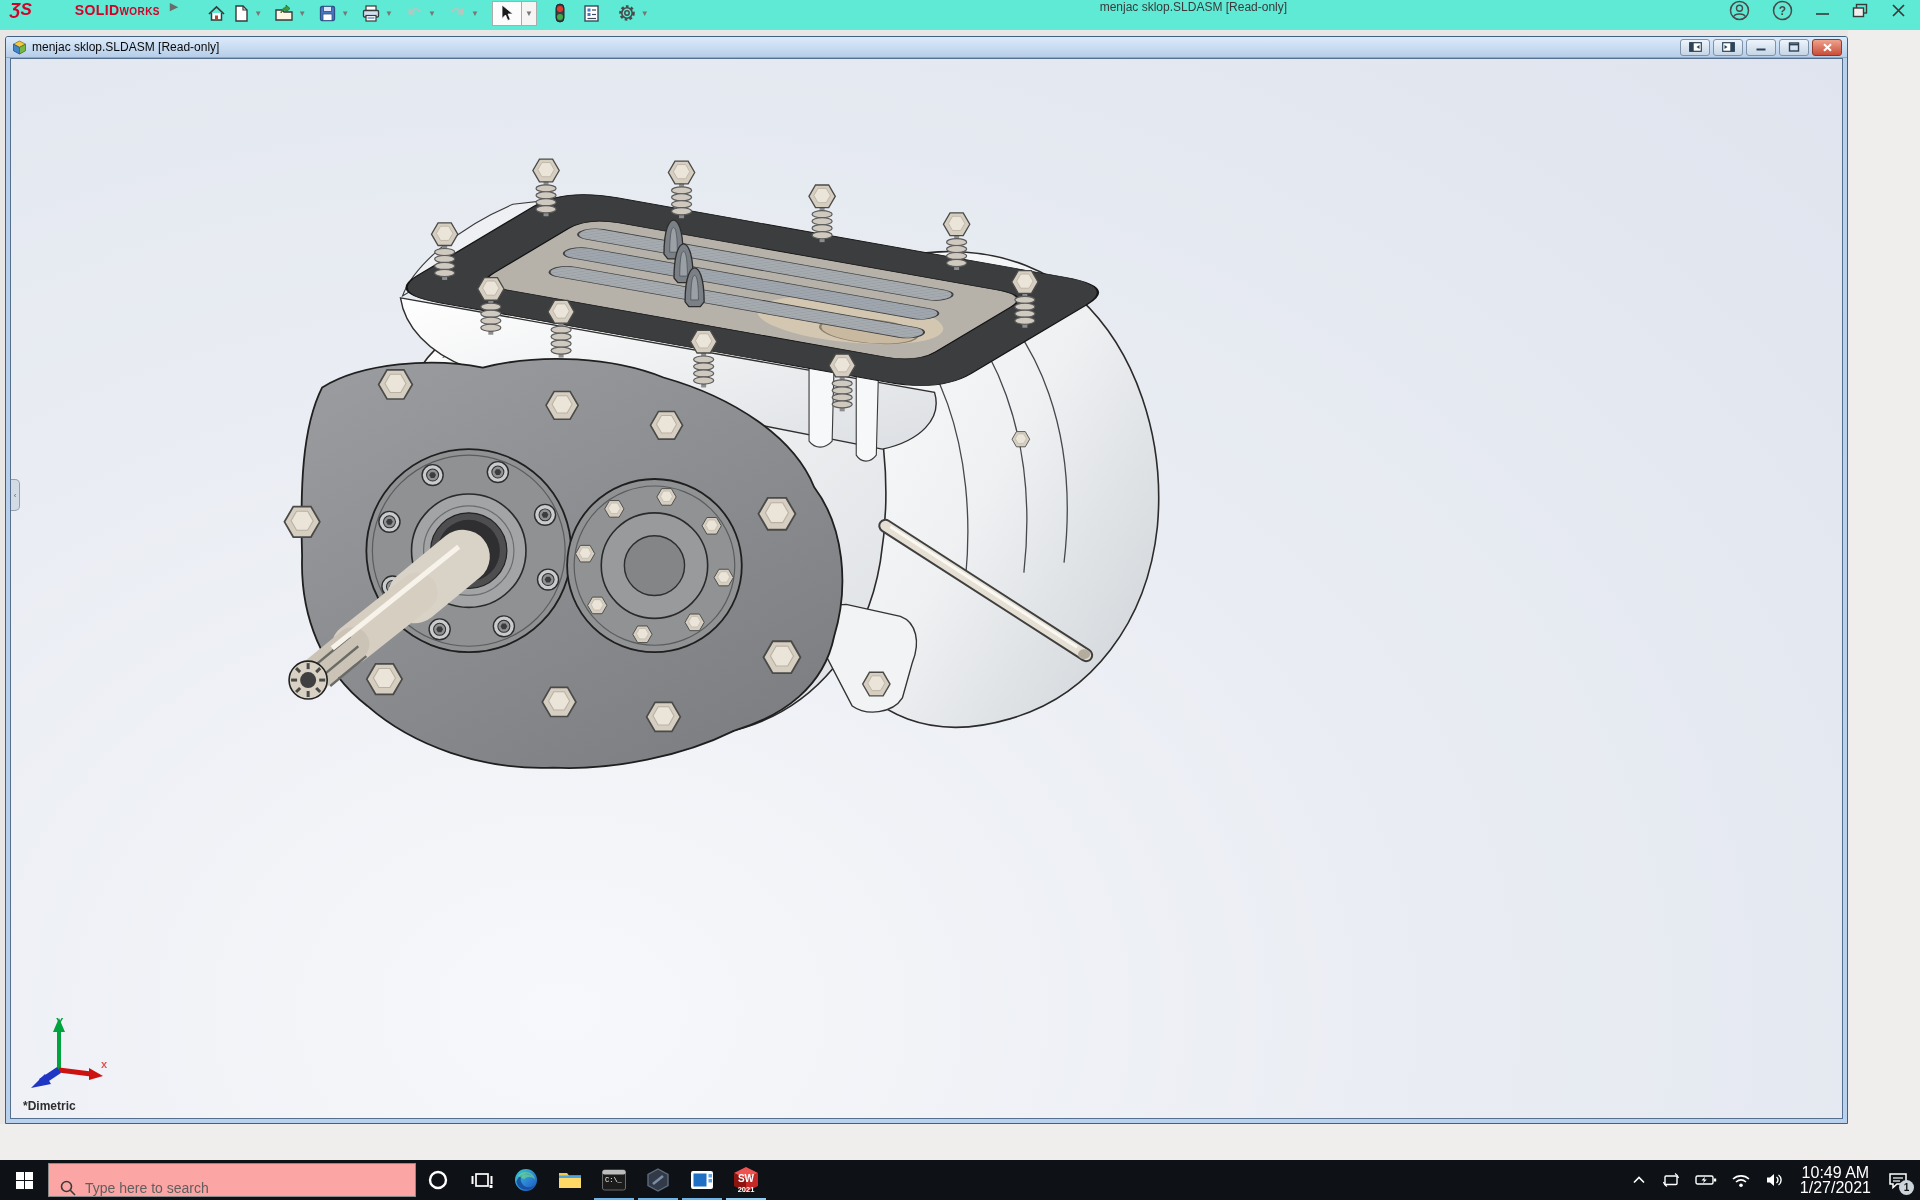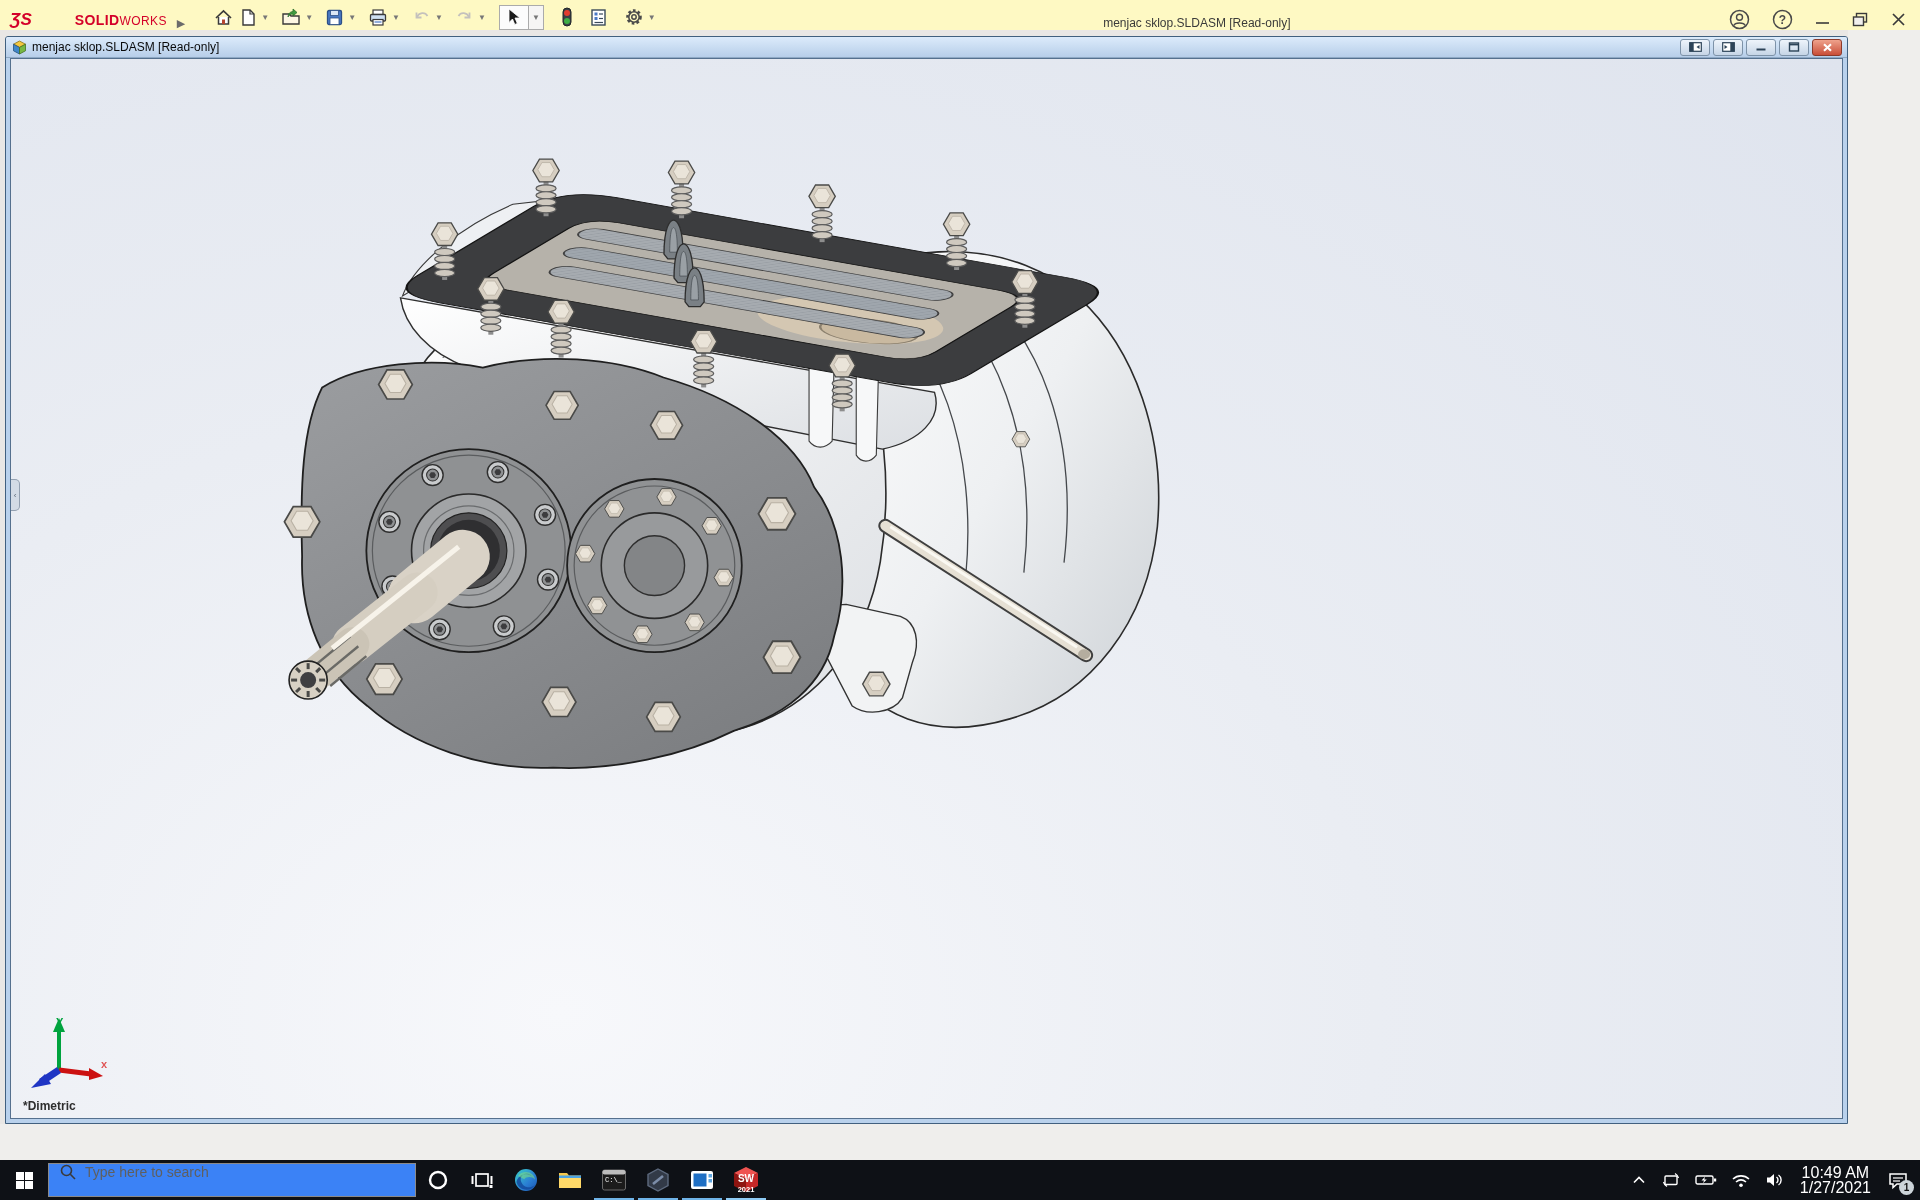--- a/index.html
+++ b/index.html
@@ -1,25 +1,25 @@
 <!DOCTYPE html>
 <html><head>
 <meta charset="utf-8">
 <style>
   * { margin:0; padding:0; box-sizing:border-box; }
   html,body { width:1920px; height:1200px; overflow:hidden;
     font-family:"Liberation Sans", sans-serif; background:#e9e7e5; }
 
   
   .titlebar { position:absolute; left:0; top:0; width:1920px; height:30px;
-    background:#fef9c3; display:flex; align-items:flex-end; }
+    background:#5eead4; display:flex; align-items:flex-start; }
   .brand { display:flex; align-items:baseline; margin-left:10px; color:#d40029; white-space:nowrap; }
   .brand .glyph { font-style:italic; font-weight:bold; font-size:17px; margin-right:3px; }
   .brand .solid { font-weight:bold; font-size:14px; letter-spacing:.4px;margin-left:40px; }
-  .brand .works { font-weight:normal; font-size:12px; letter-spacing:.4px; }
+  .brand .works { font-weight:bold; font-size:10px; letter-spacing:.4px; }
   .flyout { margin-left:10px; color:#6b6b6b; font-size:11px; }
   .qat { display:flex; align-items:center; margin-left:26px; }
   .tbtn { display:flex; align-items:center; justify-content:center; height:26px; padding:0 3px; }
   .caret { font-size:8px; color:#777; margin:0 5px 0 1px; }
   .tool-group { display:flex; align-items:center; margin-right:4px; }
   .tool-sel { display:flex; align-items:center; justify-content:center; width:30px; height:25px;
     background:#fcfcfc; border:1px solid #ababab; }
   .tool-sel-dd { width:15px; height:25px; border:1px solid #ababab; border-left:none;
     display:flex; align-items:center; justify-content:center; background:#f6f5f4; }
   .tool-sel-dd .caret{ margin:0; }
@@ -49,22 +49,22 @@
     background:#d3dbe5; border:1px solid #93a0b0; border-left:none; border-radius:0 5px 5px 0;
     font-size:8px; color:#5a6775; display:flex; align-items:center; justify-content:center; }
 
   .status-area { position:absolute; left:0; top:1124px; width:1920px; height:36px; background:#efeeec; }
   .right-gap { position:absolute; left:1848px; top:30px; width:72px; height:1094px; background:#efeeec; }
 
   
   .taskbar { position:absolute; left:0; top:1160px; width:1920px; height:40px;
     background:#0e1116; display:flex; align-items:center; color:#fff; }
   .tb-start { width:48px; height:40px; display:flex; align-items:center; justify-content:center; }
-  .tb-search { width:368px; height:34px; margin:0; background:#3b82f6; border:1px solid #8a8a8a;
-    display:flex; align-items:flex-start; }
+  .tb-search { width:368px; height:34px; margin:0; background:#fca5a5; border:1px solid #8a8a8a;
+    display:flex; align-items:flex-end; }
   .tb-search svg { margin:0 9px 0 11px; flex:none; }
   .tb-search input { border:none; outline:none; background:transparent; font-size:14px;
     color:#3a3a3a; width:300px; font-family:"Liberation Sans", sans-serif; }
   .tb-search input::placeholder { color:#5f5f5f; opacity:1; }
   .tb-btn { width:44px; height:44px; position:relative; display:flex; align-items:center; justify-content:center; }
   .tb-ind { position:absolute; bottom:0; left:2px; width:40px; height:4px; background:#6fb4e8; }
   .tb-ind.active { background:#8ecbf5; }
   .tb-spacer { flex:1; }
   .tray { display:flex; align-items:center; gap:0; }
   .tray-btn { height:40px; display:flex; align-items:center; justify-content:center; padding:0 7px; }

